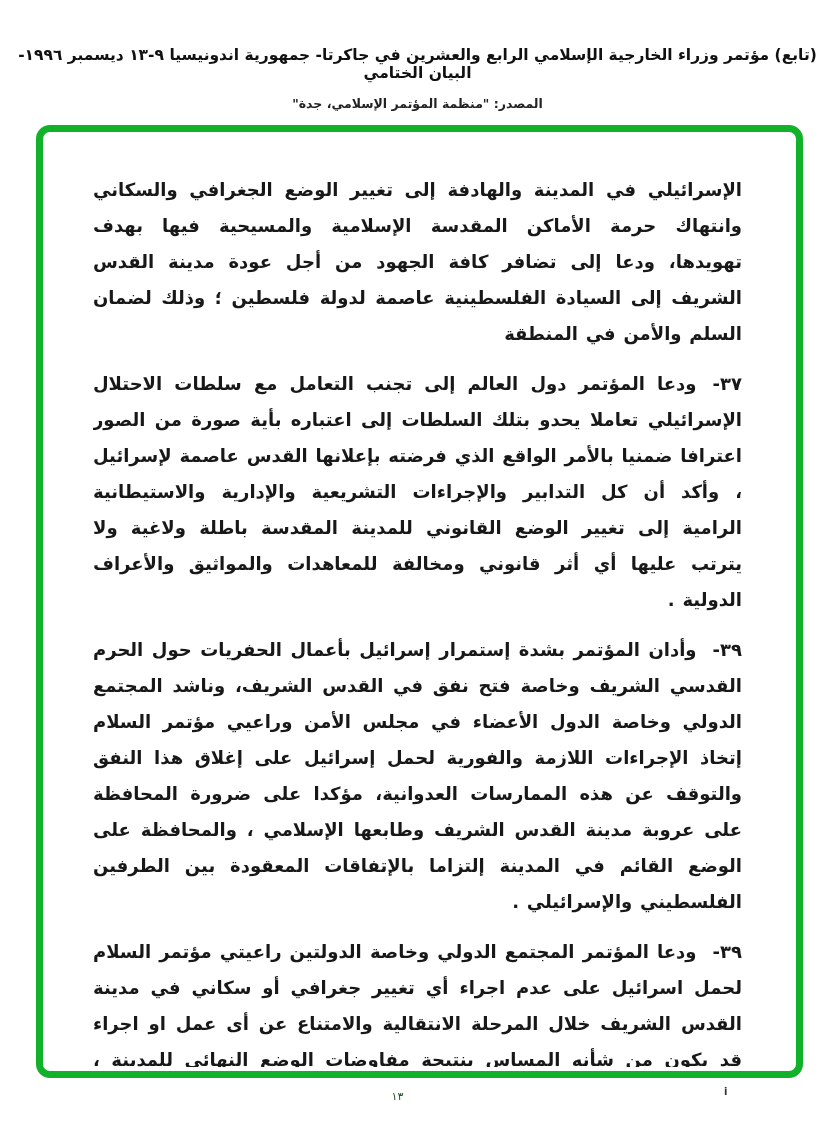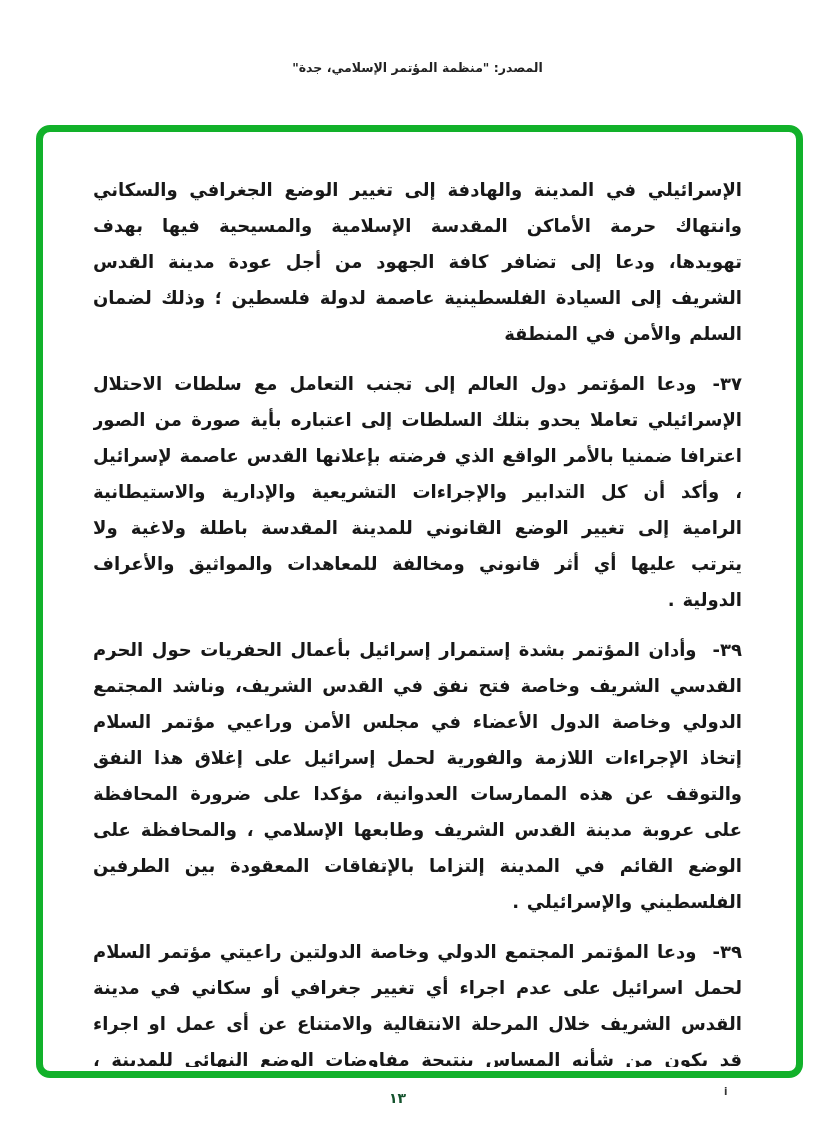--- a/index.html
+++ b/index.html
@@ -69,39 +69,40 @@
     margin-left: 16px; 
   }
   .pnum:empty { display: none; }
   
   .page-number {
     position: absolute;
     top: 1090px;
     left: 0;
     right: 40px;
     text-align: center;
-    font-size: 14px;
-    font-weight: bold;
+    font-size: 11px;
+    font-weight: normal;
     color: #14532d;
   }
   .stray-mark {
     position: absolute;
     top: 1086px;
     left: 724px;
     font-size: 10px;
     font-weight: bold;
     color: #333333;
   }
 </style>
 </head>
 <body>
 
 <div class="page">
 
   <div class="header">
+    <div class="header-line1">(تابع) مؤتمر وزراء الخارجية الإسلامي الرابع والعشرين في جاكرتا- جمهورية اندونيسيا ٩-١٣ ديسمبر ١٩٩٦-البيان الختامي</div>
     <div class="header-line2">المصدر: "منظمة المؤتمر الإسلامي، جدة"</div>
   </div>
 
   <div class="doc-frame">
     <div class="doc-content">
 
       <p class="para">
         <span>الإسرائيلي في المدينة والهادفة إلى تغيير الوضع الجغرافي والسكاني وانتهاك حرمة الأماكن المقدسة الإسلامية والمسيحية فيها بهدف تهويدها، ودعا إلى تضافر كافة الجهود من أجل عودة مدينة القدس الشريف إلى السيادة الفلسطينية عاصمة لدولة فلسطين ؛ وذلك لضمان السلم والأمن في المنطقة</span>
       </p>
 

